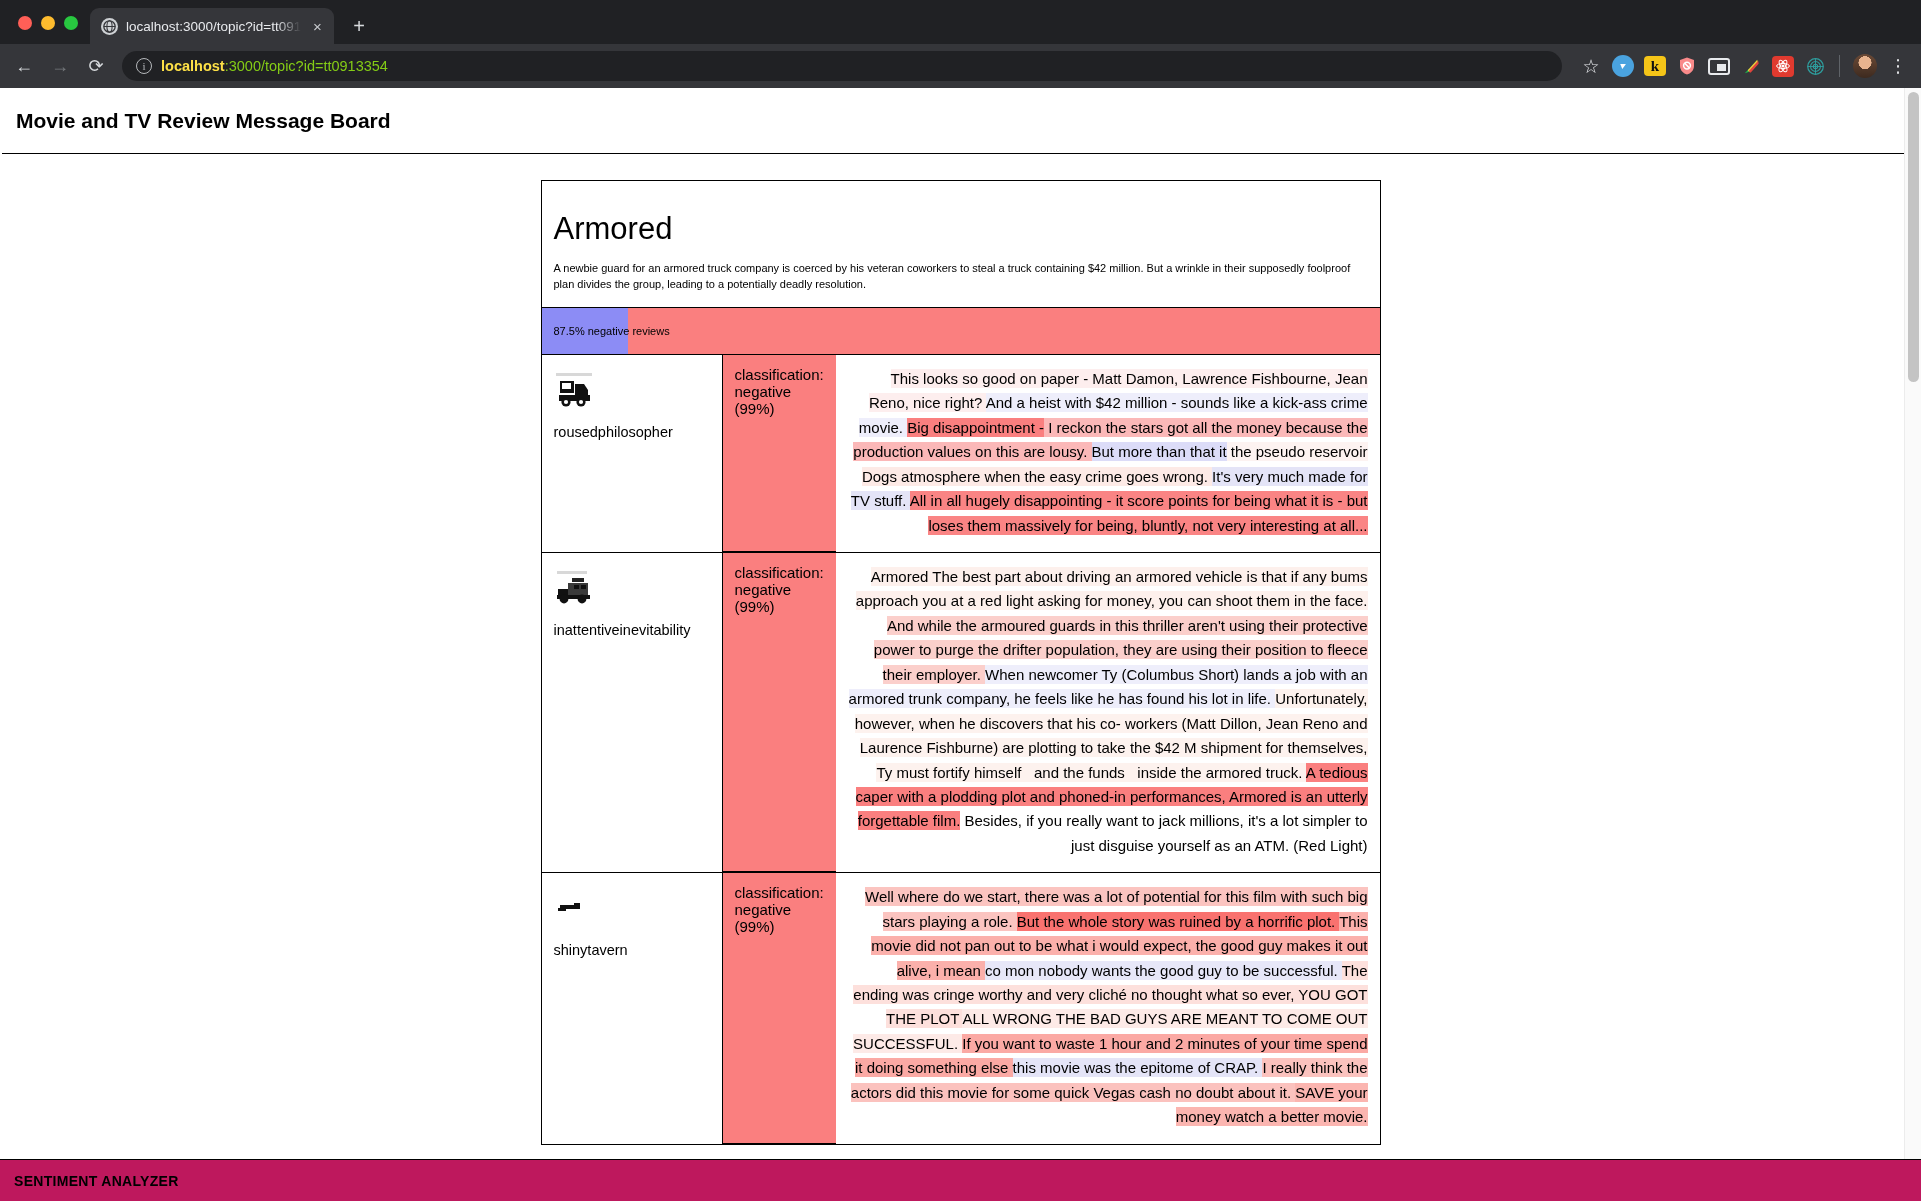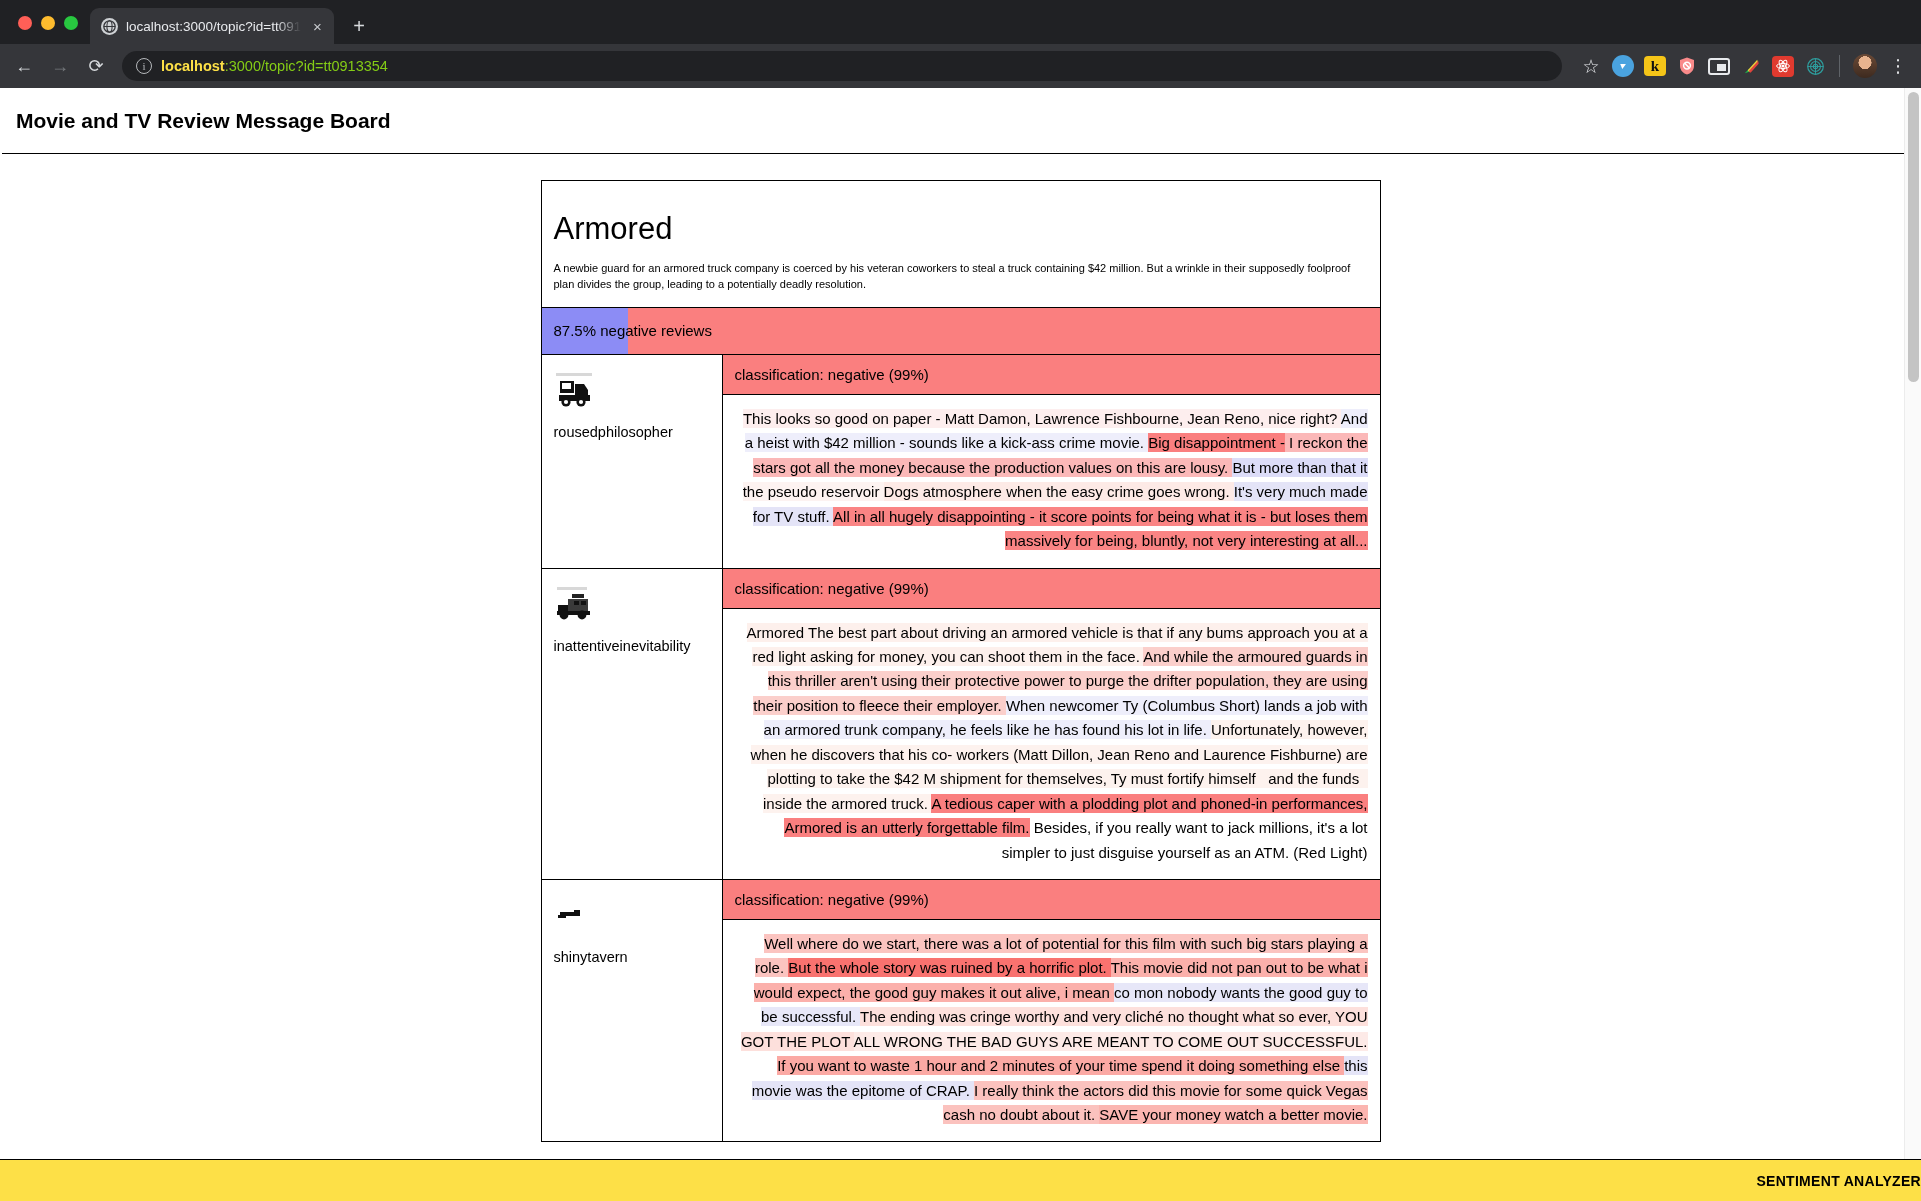--- a/index.html
+++ b/index.html
@@ -112,32 +112,32 @@
   .topic-title { font-size: 31px; font-weight: normal; color:#000; margin: 12px 0 14px 0; line-height: 1.05;}
   .topic-desc { font-size: 11px; line-height: 1.52; color: #000; margin: 0; }
 
   .sentiment-bar {
     height: 47px; border-bottom: 1px solid #000;
     display: flex; align-items: stretch; position: relative;
   }
   .sentiment-fill { display: flex; align-items: center; }
   .sentiment-label {
     position: absolute; left: 12px; top: 0; bottom: 0;
-    display: flex; align-items: center; font-size: 15px; color: #000; white-space: nowrap;
+    display: flex; align-items: center; font-size: 11px; color: #000; white-space: nowrap;
   }
 
   .review { display: flex; border-bottom: 1px solid #000; }
   .review-user {
     width: 181px; flex: 0 0 181px; border-right: 1px solid #000;
     padding: 16px 12px 12px 12px;
   }
   .avatar-img { width: 46px; height: 40px; margin-bottom: 12px; display:block; }
   .username { font-size: 14.5px; color:#000; line-height:1.3; word-break: break-word; }
 
-  .review-body { flex: 1 1 auto; display: flex; flex-direction: column; }
+  .review-body { flex: 1 1 auto; display: flex; flex-direction: row; }
   .classification {
     font-size: 15px; color:#000; padding: 11px 12px;
     border-bottom: 1px solid #000;
   }
   .review-text {
     padding: 12px 12px 14px 12px; font-size: 15px; line-height: 1.63; color: #000; text-align: right;
   }
   .review-text span { padding: 1px 0; }
 
   
@@ -315,19 +315,19 @@
               </div>
             </div>
 
         </div>
       </div>
 
       <div class="scrollbar">
         <div class="scroll-thumb"></div>
       </div>
 
-      <div class="analyzer" style="background: #fde047; justify-content: flex-end;">
+      <div class="analyzer" style="background: #be185d;">
         <span>SENTIMENT ANALYZER</span>
       </div>
 
     </div>
   </div>
 </div>
 
 </body></html>

